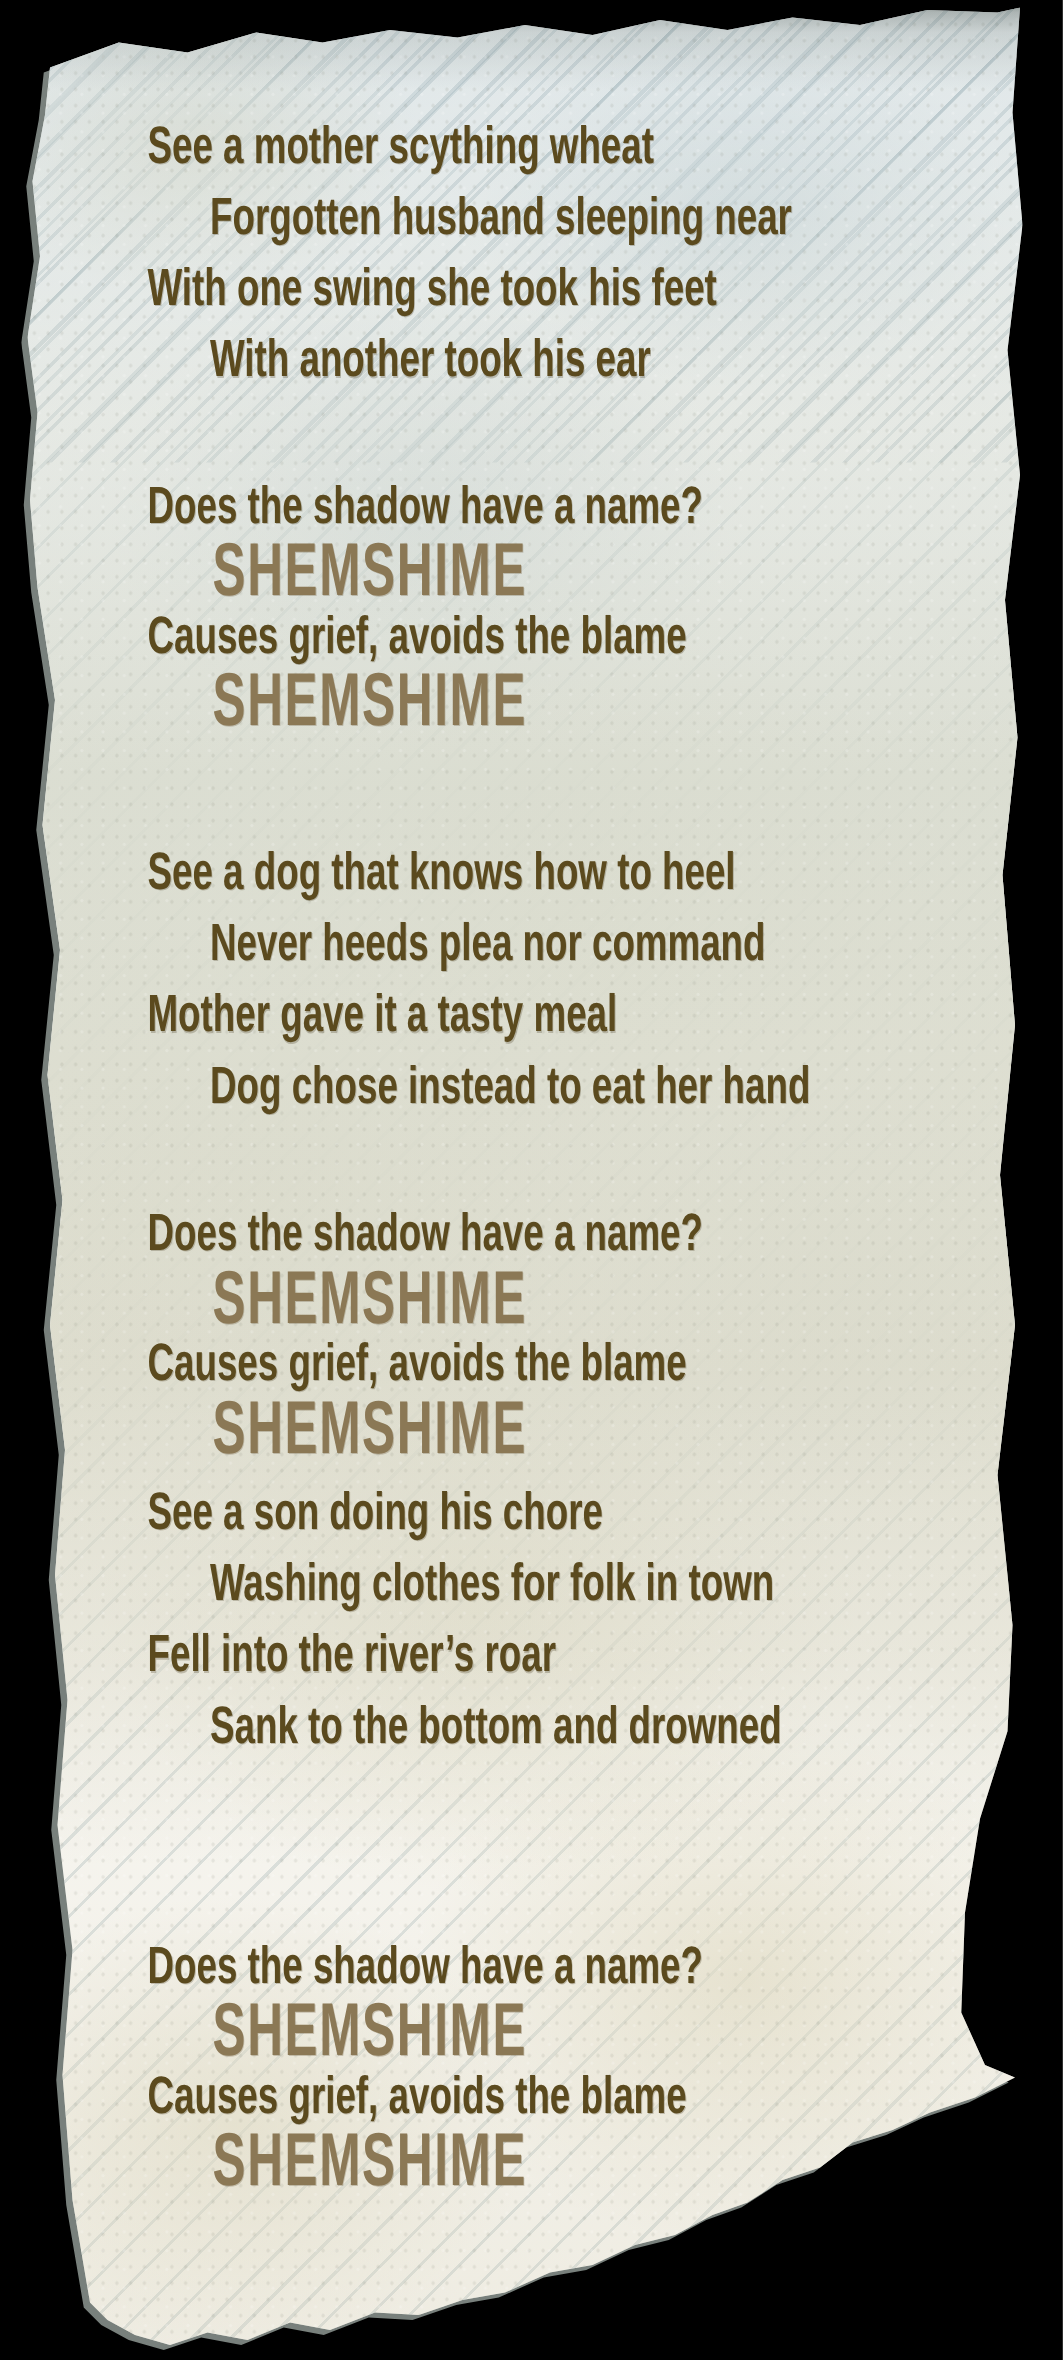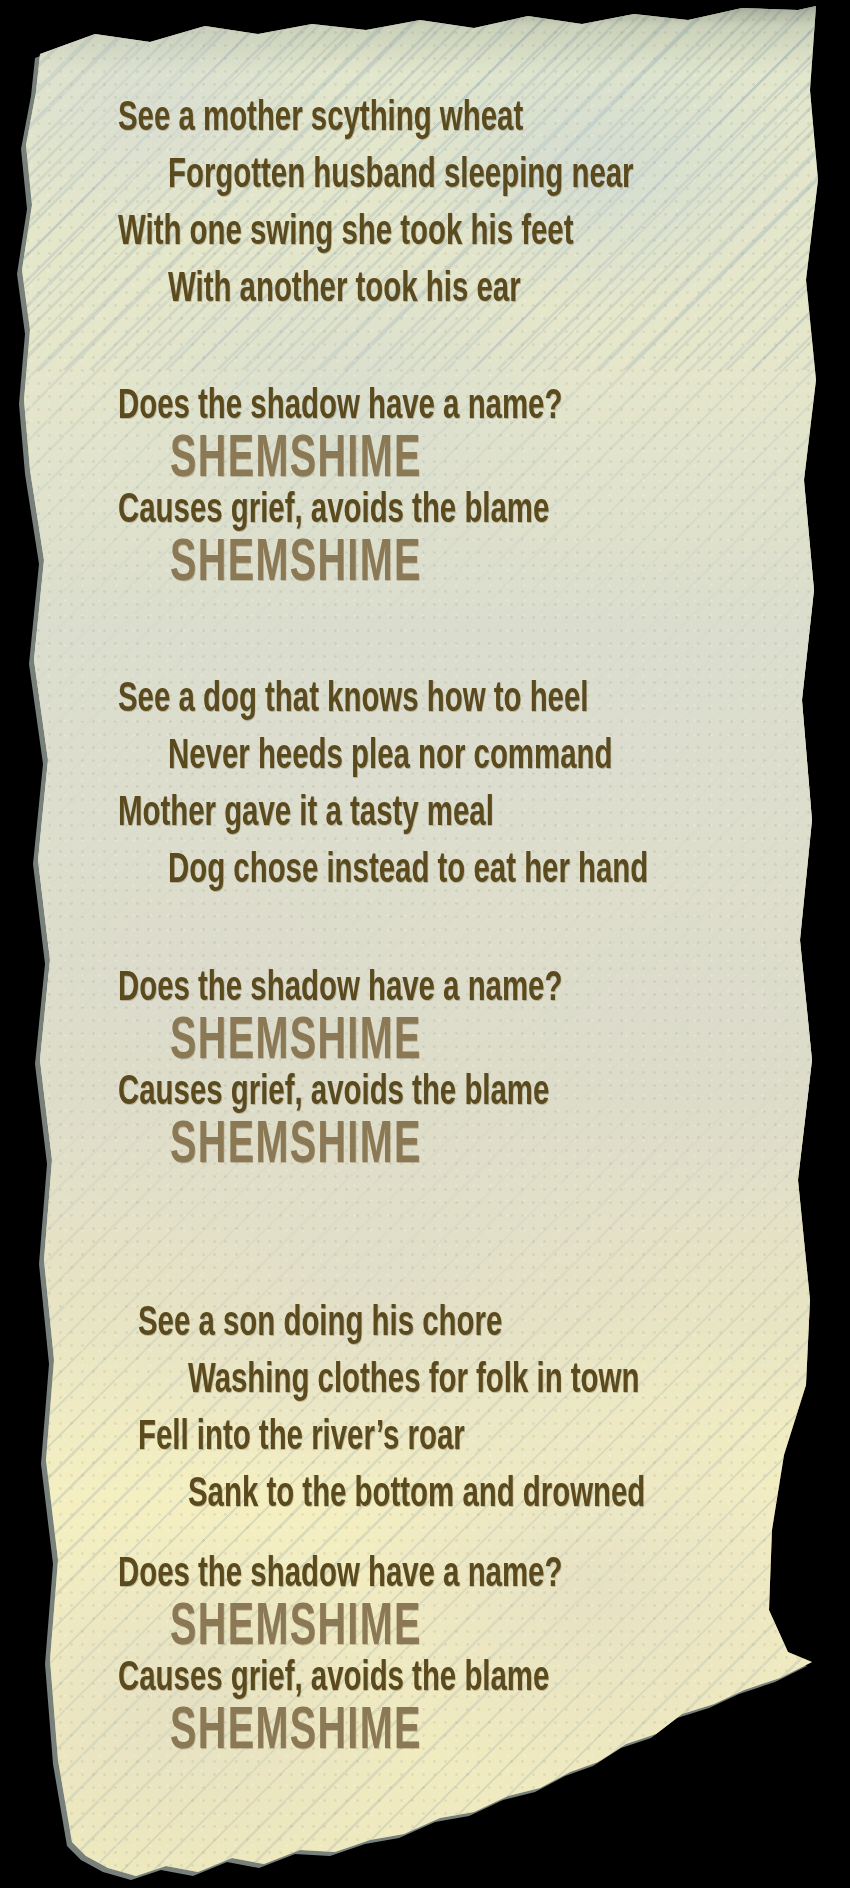--- a/index.html
+++ b/index.html
@@ -88,21 +88,21 @@
   .edge-glow{
     box-shadow:
       inset -10px 0 12px -5px rgba(255,255,255,0.6),
       inset 10px 0 12px -6px rgba(255,255,255,0.45),
       inset 0 -10px 12px -5px rgba(255,255,255,0.55);
   }
 
   .content{position:absolute;left:118px;top:0;width:680px;}
   .stanza{position:absolute;left:0;white-space:nowrap;}
   .st0{top:87px;}  .st1{top:378px;} .st2{top:668px;}
-  .st3{top:960px;} .st4{top:1292px;margin-left:20px;} .st5{top:1546px;}
+  .st3{top:960px;} .st4{top:1180px;} .st5{top:1546px;}
 
   .line{
     font-family:"Liberation Sans",sans-serif;
     font-weight:700;
     font-size:42px;line-height:57px;
     color:#5b4a1e;
     transform:scaleX(0.70);transform-origin:0 50%;
     text-shadow:1px 1px 0 rgba(59,47,18,0.25);
   }
   .chorus .line{line-height:52px;}
@@ -114,21 +114,21 @@
     margin-left:52px;
     transform:scaleX(0.66);
     text-shadow:1px 1px 0 rgba(110,94,64,0.3);
   }
 </style>
 </head>
 <body>
 
 <div class="stage" style="background: rgb(0, 0, 0);">
   <div class="torn paper-fringe" style="background: rgb(142, 151, 146);"></div>
-  <div class="torn paper" style="background: #fef9c3;">
+  <div class="torn paper" style="background: #ffffff;">
     <div class="layer stripes"></div>
     <div class="layer stripes-top"></div>
     <div class="layer blotches"></div>
     <div class="layer wash"></div>
     <div class="layer tint"></div>
     <div class="layer speckle"></div>
     <div class="layer top-edge"></div>
     <div class="layer edge-glow"></div>
     <div class="content" id="poem">
         <div class="stanza st0 verse">

